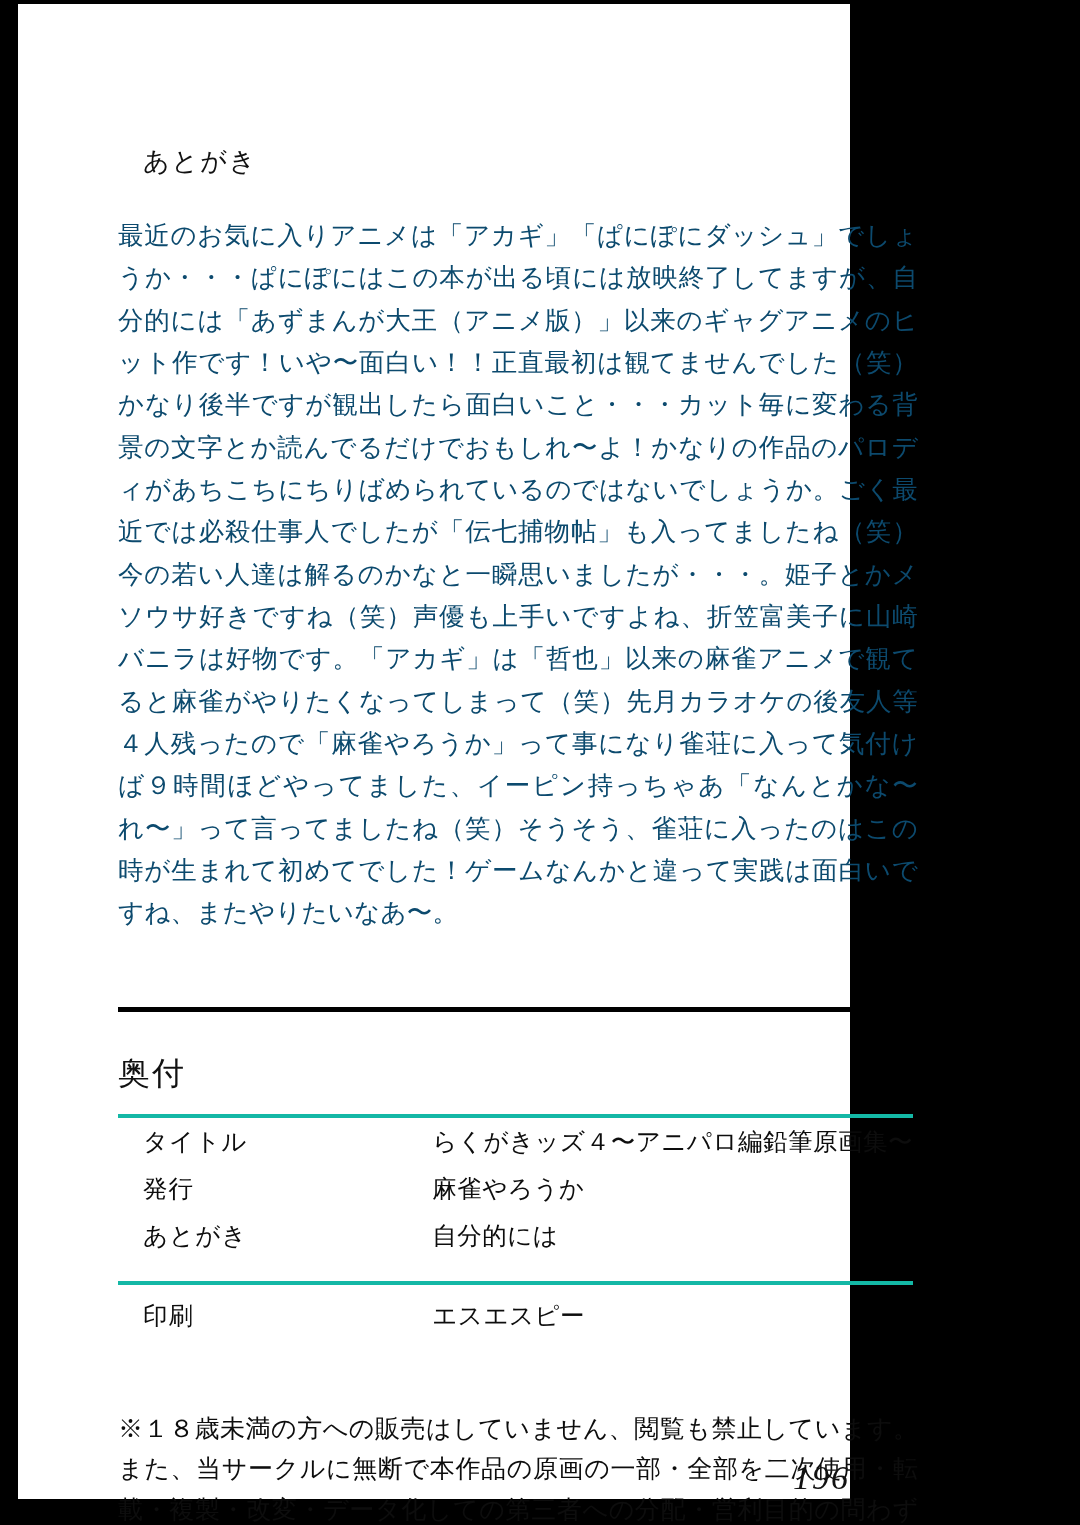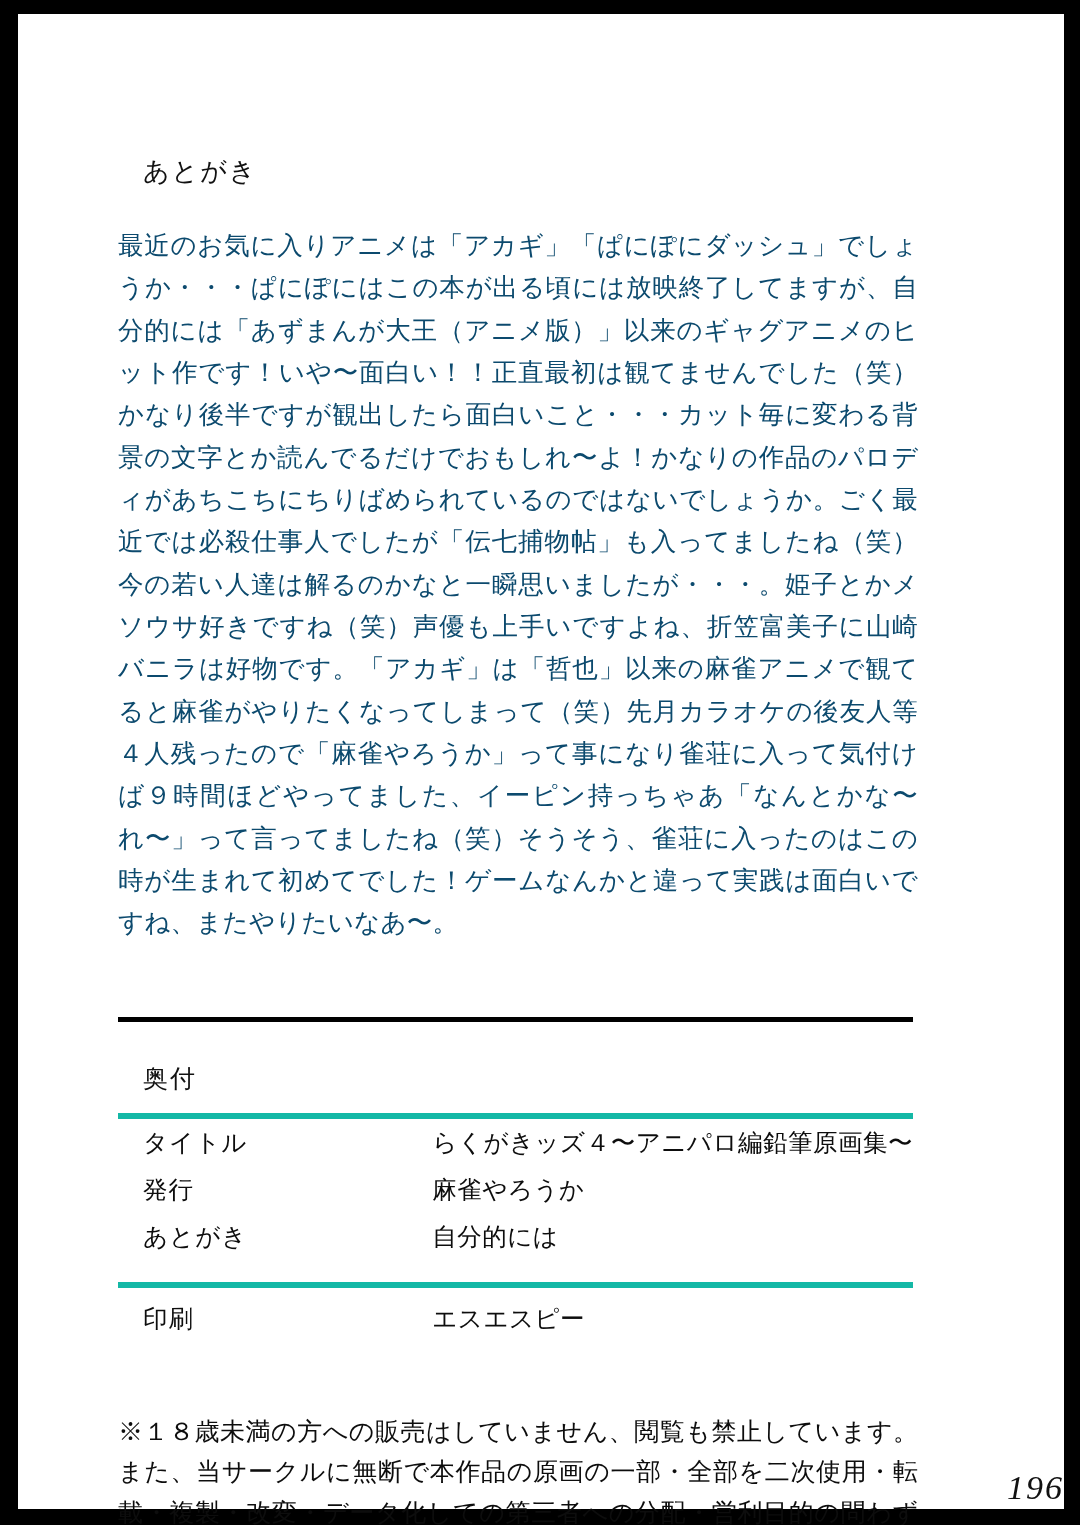--- a/index.html
+++ b/index.html
@@ -11,22 +11,22 @@
     position: relative;
     width: 1080px;
     height: 1525px;
     background: #000000;
     overflow: hidden;
     font-family: "Liberation Serif", "DejaVu Serif", serif;
   }
   .paper {
     position: absolute;
     left: 18px;
-    top: 14px;
-    width: 1046px;
+    top: 4px;
+    width: 832px;
     height: 1495px;
     background: #ffffff;
   }
   .content {
     position: absolute;
     left: 100px;
     top: 140px;
     width: 815px;
   }
 
@@ -53,34 +53,33 @@
   .divider {
     margin-top: 72px;
     margin-bottom: 40px;
     width: 795px;
     height: 5px;
     background: #000000;
   }
 
   
   .colophon-heading {
-    font-size: 25px;
+    font-size: 32px;
     letter-spacing: 2px;
     color: #111111;
-    margin-left: 25px;
     margin-bottom: 18px;
   }
   .colophon-table {
     width: 795px;
     border-collapse: collapse;
     font-size: 24.5px;
     color: #0d0d0d;
   }
   .colophon-table tr.top-rule td {
-    border-top: 6px solid #14b8a6;
+    border-top: 4px solid #14b8a6;
   }
   .colophon-table td {
     padding: 7px 0;
   }
   .col-label {
     width: 300px;
     padding-left: 25px !important;
     letter-spacing: 1px;
     white-space: nowrap;
   }

